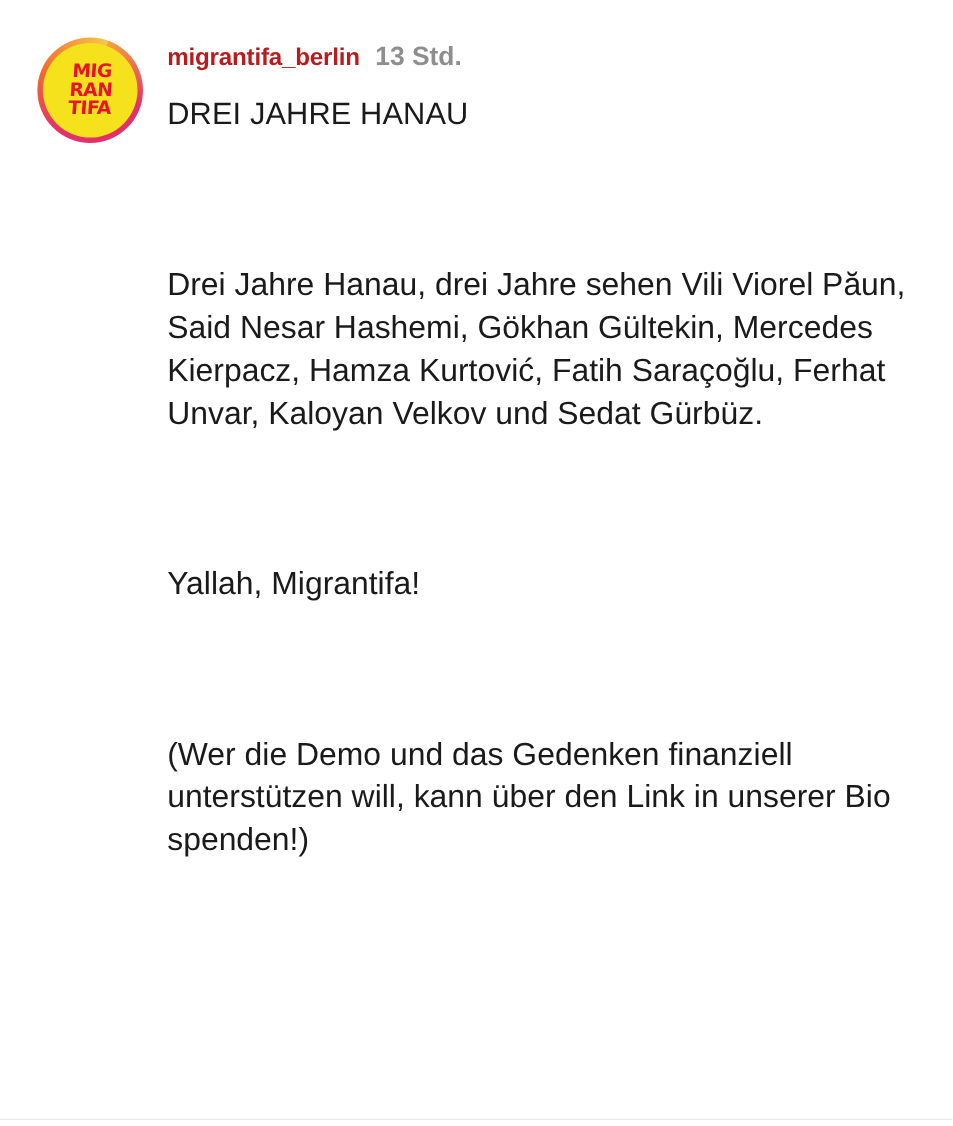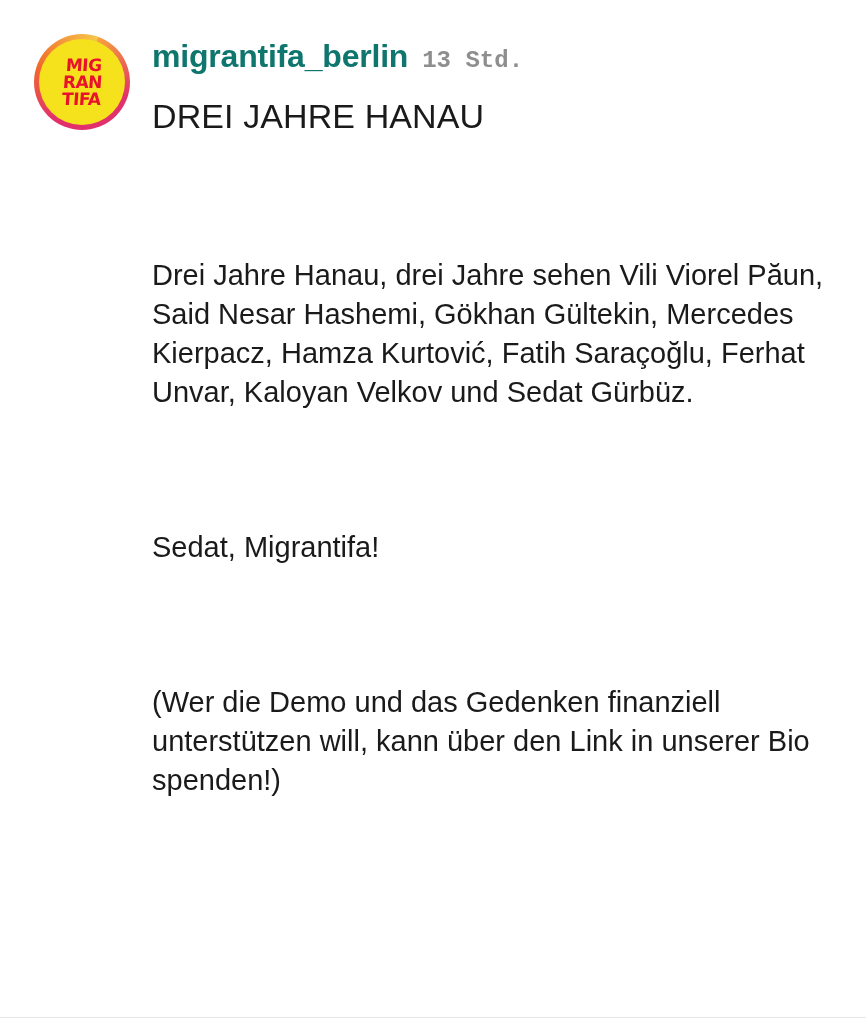--- a/index.html
+++ b/index.html
@@ -65,34 +65,33 @@
     padding-left: 22px;
     min-width: 0;
   }
   .meta-line {
     display: flex;
     align-items: baseline;
     gap: 14px;
     margin-top: 10px;
   }
   .username {
-    font-size: 32px;
+    font-size: 22px;
     font-weight: bold;
-    color: #0f766e;
+    color: #b91c1c;
     letter-spacing: -0.2px;
   }
   .timestamp {
     font-size: 24px;
     color: #8e8e8e;
     font-weight: bold;
-    font-family: Liberation Mono, monospace;
   }
   .post-title {
     margin-top: 22px;
-    font-size: 34px;
+    font-size: 28px;
     color: #1a1a1a;
     letter-spacing: 0.1px;
   }
   .body-text {
     margin-top: 42px;
     font-size: 29px;
     line-height: 39px;
     color: #1a1a1a;
     white-space: pre-wrap;
     word-wrap: break-word;
@@ -131,21 +130,21 @@
     <div class="content">
       <div class="meta-line">
         <span class="username">migrantifa_berlin</span>
         <span class="timestamp">13 Std.</span>
       </div>
 
       <div class="post-title">DREI JAHRE HANAU</div>
 
       <div class="body-text">
         <p class="para">Drei Jahre Hanau, drei Jahre sehen Vili Viorel Păun, Said Nesar Hashemi, Gökhan Gültekin, Mercedes Kierpacz, Hamza Kurtović, Fatih Saraçoğlu, Ferhat Unvar, Kaloyan Velkov und Sedat Gürbüz.</p>
-        <p class="para">Sedat, Migrantifa!</p>
+        <p class="para">Yallah, Migrantifa!</p>
         <p class="para">(Wer die Demo und das Gedenken finanziell unterstützen will, kann über den Link in unserer Bio spenden!)</p>
         
       </div>
     </div>
 
   </div>
 
   <div class="bottom-divider"></div>
 </div>
 

